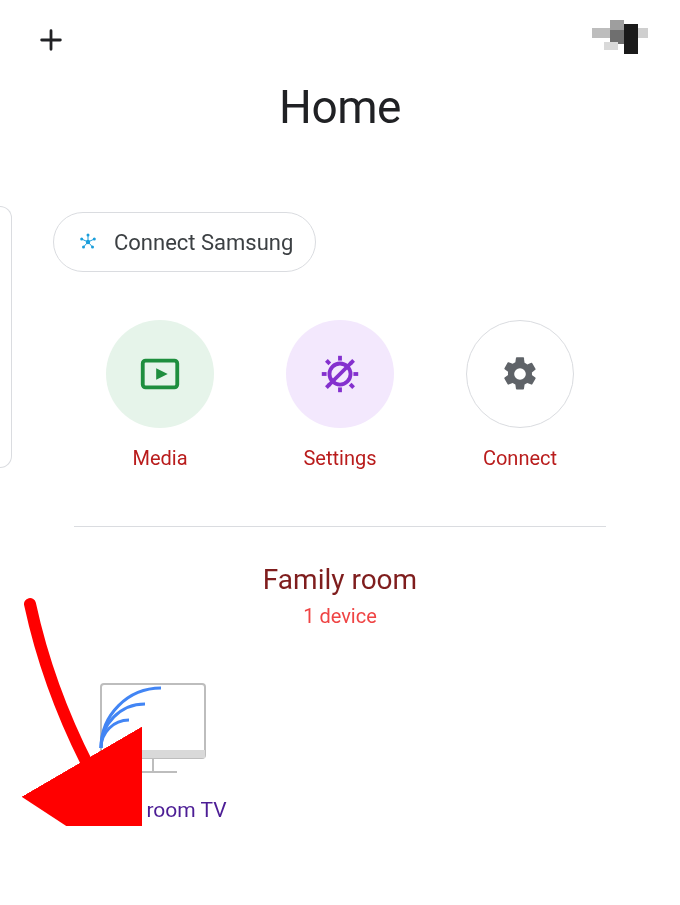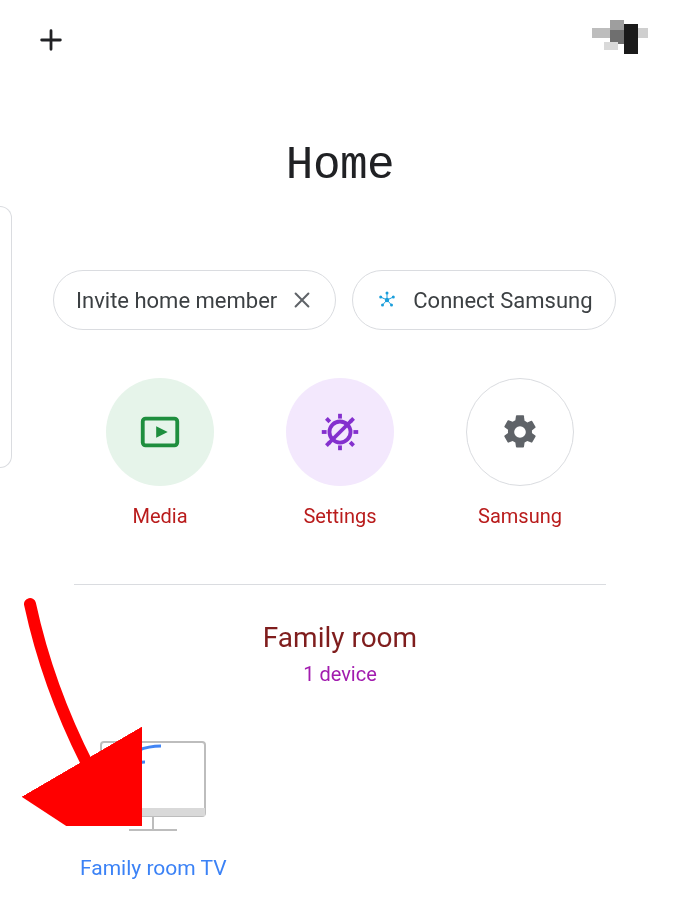--- a/index.html
+++ b/index.html
@@ -33,22 +33,20 @@
     .avatar {
       width: 60px;
       height: 40px;
       position: relative;
     }
     .avatar .px {
       position: absolute;
     }
     .title-area {
       text-align: center;
-      margin-top: 60px;
-      font-family: Liberation Mono, monospace;
     }
     .title {
       font-size: 46px;
       font-weight: 400;
       color: #202124;
       letter-spacing: -0.5px;
     }
     .chips {
       display: flex;
       gap: 16px;
@@ -121,37 +119,37 @@
       text-align: center;
       margin-top: 36px;
     }
     .room-name {
       font-size: 28px;
       color: #7f1d1d;
       font-weight: 400;
     }
     .room-sub {
       font-size: 20px;
-      color: #a21caf;
+      color: #ef4444;
       margin-top: 8px;
     }
     .device-grid {
       padding: 52px 74px 0 74px;
     }
     .device-item {
       display: inline-flex;
       flex-direction: column;
       align-items: center;
       gap: 18px;
       cursor: pointer;
       margin-left: 6px;
     }
     .device-label {
       font-size: 21px;
-      color: #3b82f6;
+      color: #4c1d95;
     }
     .arrow-annotation {
       position: absolute;
       left: 12px;
       top: 596px;
       width: 130px;
       height: 230px;
       pointer-events: none;
     }
     .left-edge {
@@ -183,28 +181,20 @@
     <span class="px" style="left:46px;top:8px;width:10px;height:10px;background:#cfcfcf;"></span>
     <span class="px" style="left:12px;top:22px;width:14px;height:8px;background:#d9d9d9;"></span>
   </div>
 </div>
 
 <div class="title-area">
   <h1 class="title">Home</h1>
 </div>
 
 <div class="chips">
-  <div class="chip">
-    <span>Invite home member</span>
-    <span class="close-x">
-      <svg viewBox="0 0 24 24" width="22" height="22">
-          <path d="M5 5l14 14M19 5L5 19" stroke="#5f6368" stroke-width="2.2" stroke-linecap="round" fill="none"></path>
-        </svg>
-    </span>
-  </div>
   <div class="chip">
     <span class="chip-icon">
       <svg viewBox="0 0 24 24" width="24" height="24">
         <circle cx="12" cy="12" r="2.2" fill="#1a9edb"></circle>
         <circle cx="12" cy="5" r="1.5" fill="#1a9edb"></circle>
         <circle cx="18.3" cy="9" r="1.5" fill="#1a9edb"></circle>
         <circle cx="16.5" cy="17" r="1.5" fill="#1a9edb"></circle>
         <circle cx="7.5" cy="17" r="1.5" fill="#1a9edb"></circle>
         <circle cx="5.7" cy="9" r="1.5" fill="#1a9edb"></circle>
         <path d="M12 12L12 5M12 12l6.3-3M12 12l4.5 5M12 12l-4.5 5M12 12L5.7 9" stroke="#1a9edb" stroke-width="1"></path>
@@ -240,21 +230,21 @@
       </svg>
     </div>
     <span class="quick-label">Settings</span>
   </div>
   <div class="quick-item">
     <div class="quick-circle settings">
       <svg viewBox="0 0 24 24" width="40" height="40">
         <path fill="#5f6368" d="M19.14 12.94a7.49 7.49 0 0 0 .05-.94 7.49 7.49 0 0 0-.05-.94l2.03-1.58a.5.5 0 0 0 .12-.64l-1.92-3.32a.5.5 0 0 0-.61-.22l-2.39.96a7.03 7.03 0 0 0-1.62-.94l-.36-2.54A.5.5 0 0 0 13.9 2h-3.84a.5.5 0 0 0-.49.42l-.36 2.54c-.58.24-1.12.56-1.62.94l-2.39-.96a.5.5 0 0 0-.61.22L2.67 8.48a.5.5 0 0 0 .12.64l2.03 1.58c-.03.31-.05.63-.05.94s.02.63.05.94L2.79 14.16a.5.5 0 0 0-.12.64l1.92 3.32c.14.24.42.33.61.22l2.39-.96c.5.38 1.04.7 1.62.94l.36 2.54c.04.24.25.42.49.42h3.84c.24 0 .45-.18.49-.42l.36-2.54c.58-.24 1.12-.56 1.62-.94l2.39.96c.19.11.47.02.61-.22l1.92-3.32a.5.5 0 0 0-.12-.64l-2.03-1.58zM12 15.5A3.5 3.5 0 1 1 15.5 12 3.5 3.5 0 0 1 12 15.5z"></path>
       </svg>
     </div>
-    <span class="quick-label">Samsung</span>
+    <span class="quick-label">Connect</span>
   </div>
 </div>
 
 <div class="divider"></div>
 
 <div class="room-header">
   <div class="room-name">Family room</div>
   <div class="room-sub">1 device</div>
 </div>
 

